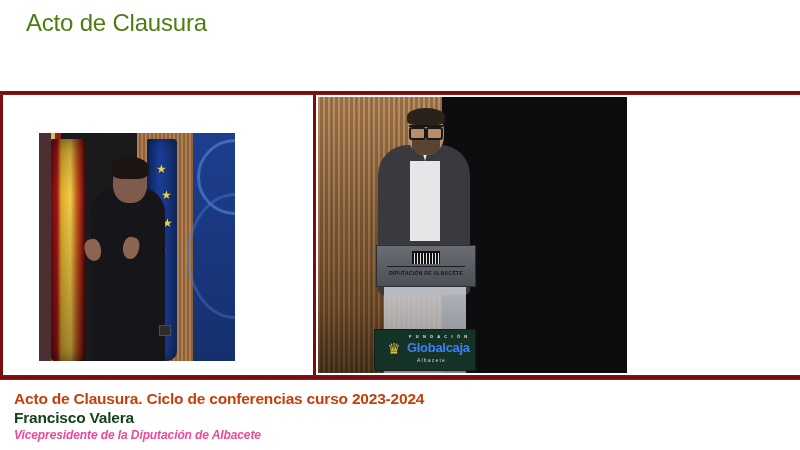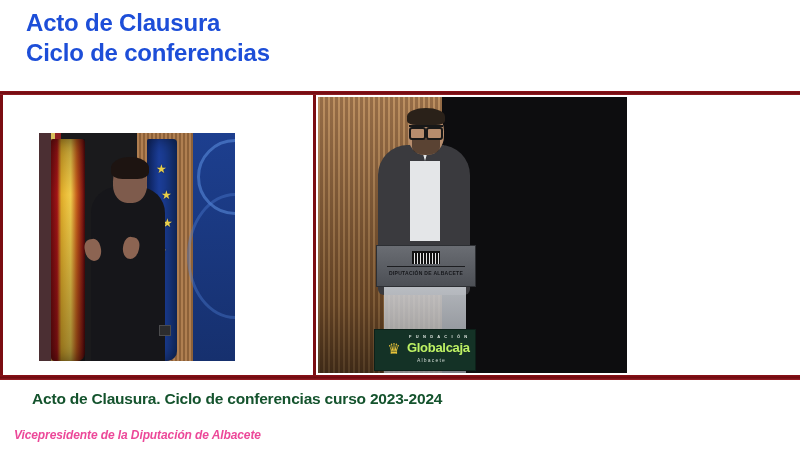--- a/index.html
+++ b/index.html
@@ -18,23 +18,23 @@
   
   #header {
     position: absolute;
     left: 0; top: 0;
     width: 800px; height: 90px;
     background: #ffffff;
   }
   #header-title {
     position: absolute;
     left: 26px; top: 8px;
-    color: #1d4ed8;
+    color: #4d7c0f;
     font-size: 24px;
-    font-weight: bold;
+    font-weight: normal;
     line-height: 30px;
     letter-spacing: -0.2px;
   }
   #header-title .tline { display: block; white-space: nowrap; }
   #header-course {
     position: absolute;
     right: 20px; top: 18px;
     color: #14401c;
     font-size: 21px;
     font-weight: bold;
@@ -343,21 +343,21 @@
     position: absolute;
     left: 34px; top: 4px;
     color: #dfe7e1;
     font-size: 4px;
     letter-spacing: 1.6px;
     font-weight: bold;
   }
   .vf-sponsor-name {
     position: absolute;
     left: 32px; top: 10px;
-    color: #bef264;
+    color: #3b82f6;
     font-size: 13px;
     font-weight: bold;
     letter-spacing: -0.3px;
     line-height: 15px;
   }
   .vf-sponsor-city {
     position: absolute;
     left: 42px; top: 27px;
     color: #cfd9d2;
     font-size: 5px;
@@ -384,26 +384,25 @@
   
   #footer {
     position: absolute;
     left: 0; top: 380px;
     width: 800px; height: 70px;
     background: #ffffff;
   }
   #footer-line1 {
     position: absolute;
     left: 14px; top: 10px;
-    color: #14532d;
+    color: #c2410c;
     font-size: 15.5px;
     font-weight: bold;
     letter-spacing: -0.2px;
     white-space: nowrap;
-    margin-left: 18px;
   }
   #footer-line2 {
     position: absolute;
     left: 14px; top: 29px;
     color: #14401c;
     font-size: 15.5px;
     font-weight: bold;
     letter-spacing: -0.2px;
     white-space: nowrap;
   }
@@ -417,21 +416,20 @@
     letter-spacing: -0.1px;
     white-space: nowrap;
   }
 </style>
 </head>
 <body>
 
 <div id="header">
   <div id="header-title">
     <span class="tline">Acto de Clausura</span>
-    <span class="tline">Ciclo de conferencias</span>
   </div>
 </div>
 <div class="hrule-top"></div>
 
 <div id="stage">
 
   <div id="interpreter-panel">
     <div id="interpreter-photo">
       <div class="ip-wall"></div>
       <div class="ip-wood"></div>
@@ -489,15 +487,16 @@
         <div class="vf-sponsor-city">Albacete</div>
       </div>
     </div>
   </div>
 </div>
 
 <div class="hrule-bottom"></div>
 
 <div id="footer">
   <div id="footer-line1">Acto de Clausura. Ciclo de conferencias curso 2023-2024</div>
+  <div id="footer-line2">Francisco Valera</div>
   <div id="footer-line3">Vicepresidente de la Diputación de Albacete</div>
 
 </div>
 
 </body></html>

